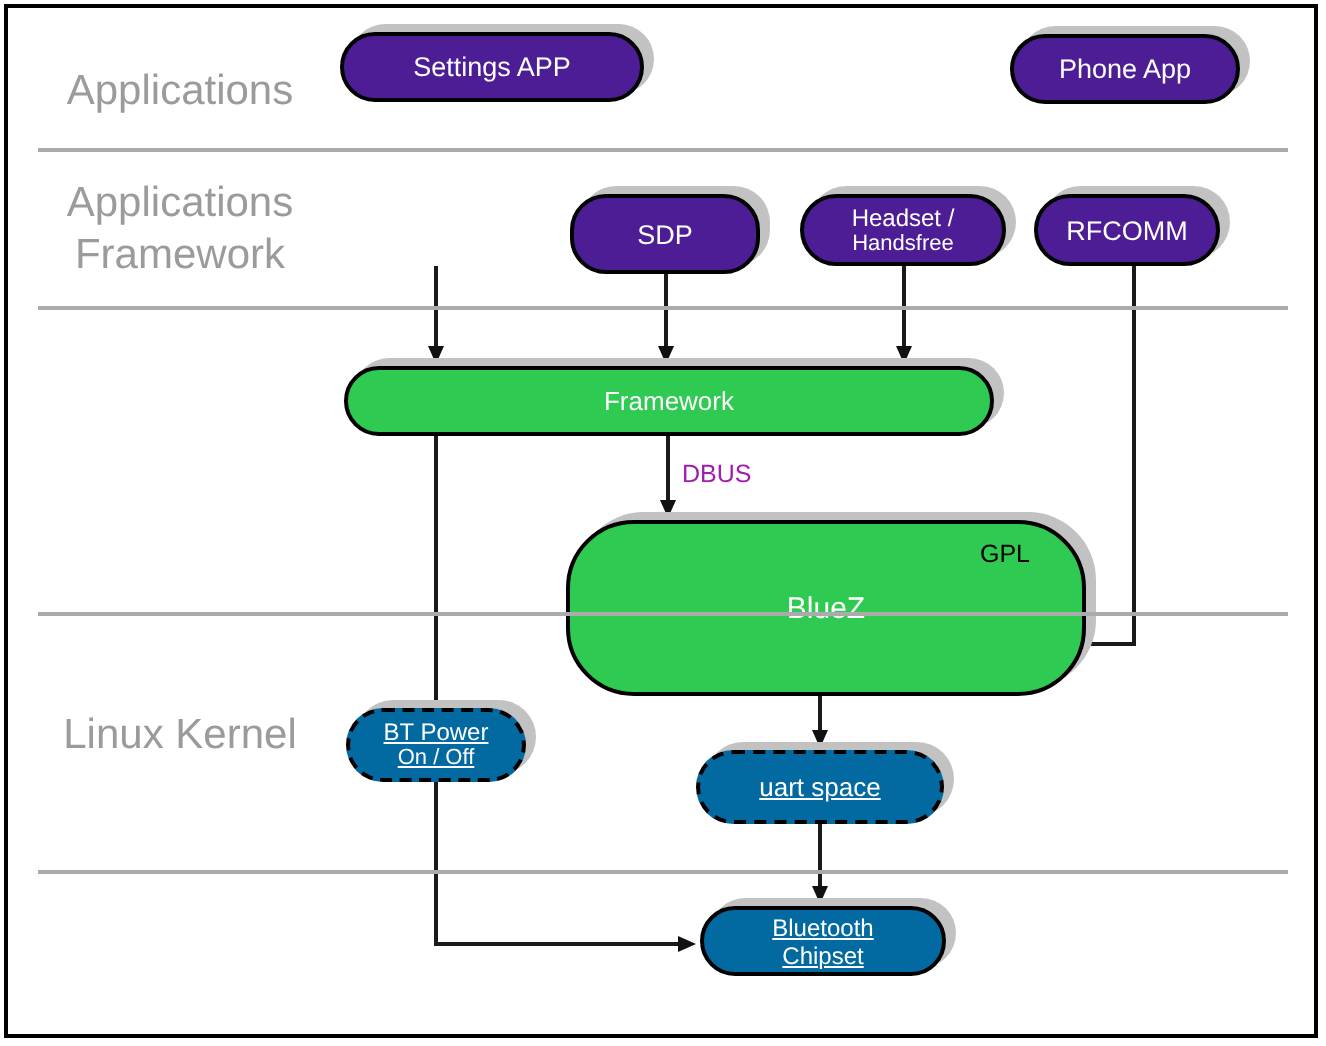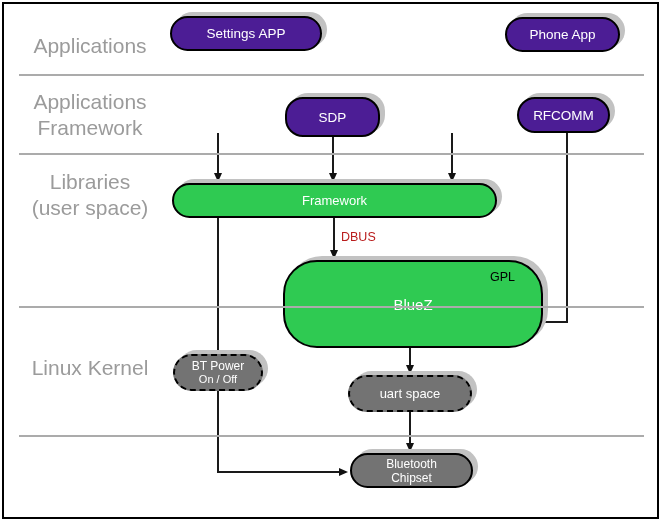--- a/index.html
+++ b/index.html
@@ -11,57 +11,53 @@
   .frame{position:absolute;left:2px;top:2px;width:657px;height:517px;
     border:2px solid #000;box-sizing:border-box;z-index:1;}
   .sep{position:absolute;left:19px;width:625px;height:2px;background:#ababab;z-index:20;}
   .layer-label{position:absolute;left:8px;width:164px;text-align:center;
     color:#9b9b9b;font-size:21px;line-height:26px;z-index:2;}
   .pill{position:absolute;box-sizing:border-box;display:flex;flex-direction:column;
     align-items:center;justify-content:center;text-align:center;color:#fff;
     border:2px solid #000;box-shadow:5px -4px 0 #c2c2c2;z-index:10;line-height:15px;}
   .blue{background:#4c1d95;border-radius:18px;font-size:13.5px;}
   .green{background:#2fca52;border-radius:18px;font-size:13px;}
-  .red{background:#737373;border-radius:19px;border-style:dashed;font-size:13px;}
+  .red{background:#0369a1;border-radius:19px;border-style:dashed;font-size:13px;text-decoration:underline;}
   .red.solidb{border-style:solid;text-align:center;}
   .sub{font-size:11px;line-height:13px;}
   .sub2{font-size:12px;line-height:14px;}
   .vline,.hline{position:absolute;background:#1a1a1a;z-index:8;}
   .vline{width:2px;}
   .hline{height:2px;}
   .under{z-index:5;}
   .ah{position:absolute;width:0;height:0;z-index:9;}
   .ah-down{border-left:4px solid transparent;border-right:4px solid transparent;border-top:9px solid #111;}
   .ah-left{border-top:4px solid transparent;border-bottom:4px solid transparent;border-right:9px solid #111;}
   .ah-right{border-top:4px solid transparent;border-bottom:4px solid transparent;border-left:9px solid #111;}
-  .edge-label{position:absolute;color:#b91c1c;font-size:12.5px;z-index:15;}
+  .edge-label{position:absolute;color:#a21caf;font-size:12.5px;z-index:15;}
   .gpl{position:absolute;top:9px;right:26px;color:#000;font-size:12.5px;line-height:13px;}
   .bigpill-label{font-size:15px;}
 </style>
 </head>
 <body>
 
 <div id="stage">
   <div class="frame"></div>
 
   <div class="sep" style="top:74px"></div>
   <div class="sep" style="top:153px"></div>
   <div class="sep" style="top:306px"></div>
   <div class="sep" style="top:435px"></div>
 
   <div class="layer-label" style="top:33px">
     <span>Applications</span>
   </div>
   <div class="layer-label" style="top:89px">
     <div>Applications</div>
     <div>Framework</div>
-  </div>
-  <div class="layer-label" style="top:169px">
-    <div>Libraries</div>
-    <div>(user space)</div>
   </div>
   <div class="layer-label" style="top:355px">
     <span>Linux Kernel</span>
   </div>
 
   <div class="vline" style="left:217px;top:133px;height:41px"></div>
   <div class="ah ah-down" style="left:214px;top:173px"></div>
 
   <div class="vline" style="left:332px;top:133px;height:41px"></div>
   <div class="ah ah-down" style="left:329px;top:173px"></div>
@@ -90,20 +86,24 @@
   <div class="pill blue" style="left:170px;top:16px;width:152px;height:35px">
     <span>Settings APP</span>
   </div>
   <div class="pill blue" style="left:505px;top:17px;width:115px;height:35px">
     <span>Phone App</span>
   </div>
 
   <div class="pill blue" style="left:285px;top:97px;width:95px;height:40px">
     <span>SDP</span>
   </div>
+  <div class="pill blue" style="left:400px;top:97px;width:103px;height:36px">
+    <div class="sub2">Headset /</div>
+    <div class="sub">Handsfree</div>
+  </div>
   <div class="pill blue" style="left:517px;top:97px;width:93px;height:36px">
     <span>RFCOMM</span>
   </div>
 
   <div class="pill green" style="left:172px;top:183px;width:325px;height:35px">
     <span>Framework</span>
   </div>
   <div class="pill green" style="left:283px;top:260px;width:260px;height:88px;border-radius:34px">
     <span class="gpl">GPL</span>
     <span class="bigpill-label">BlueZ</span>

